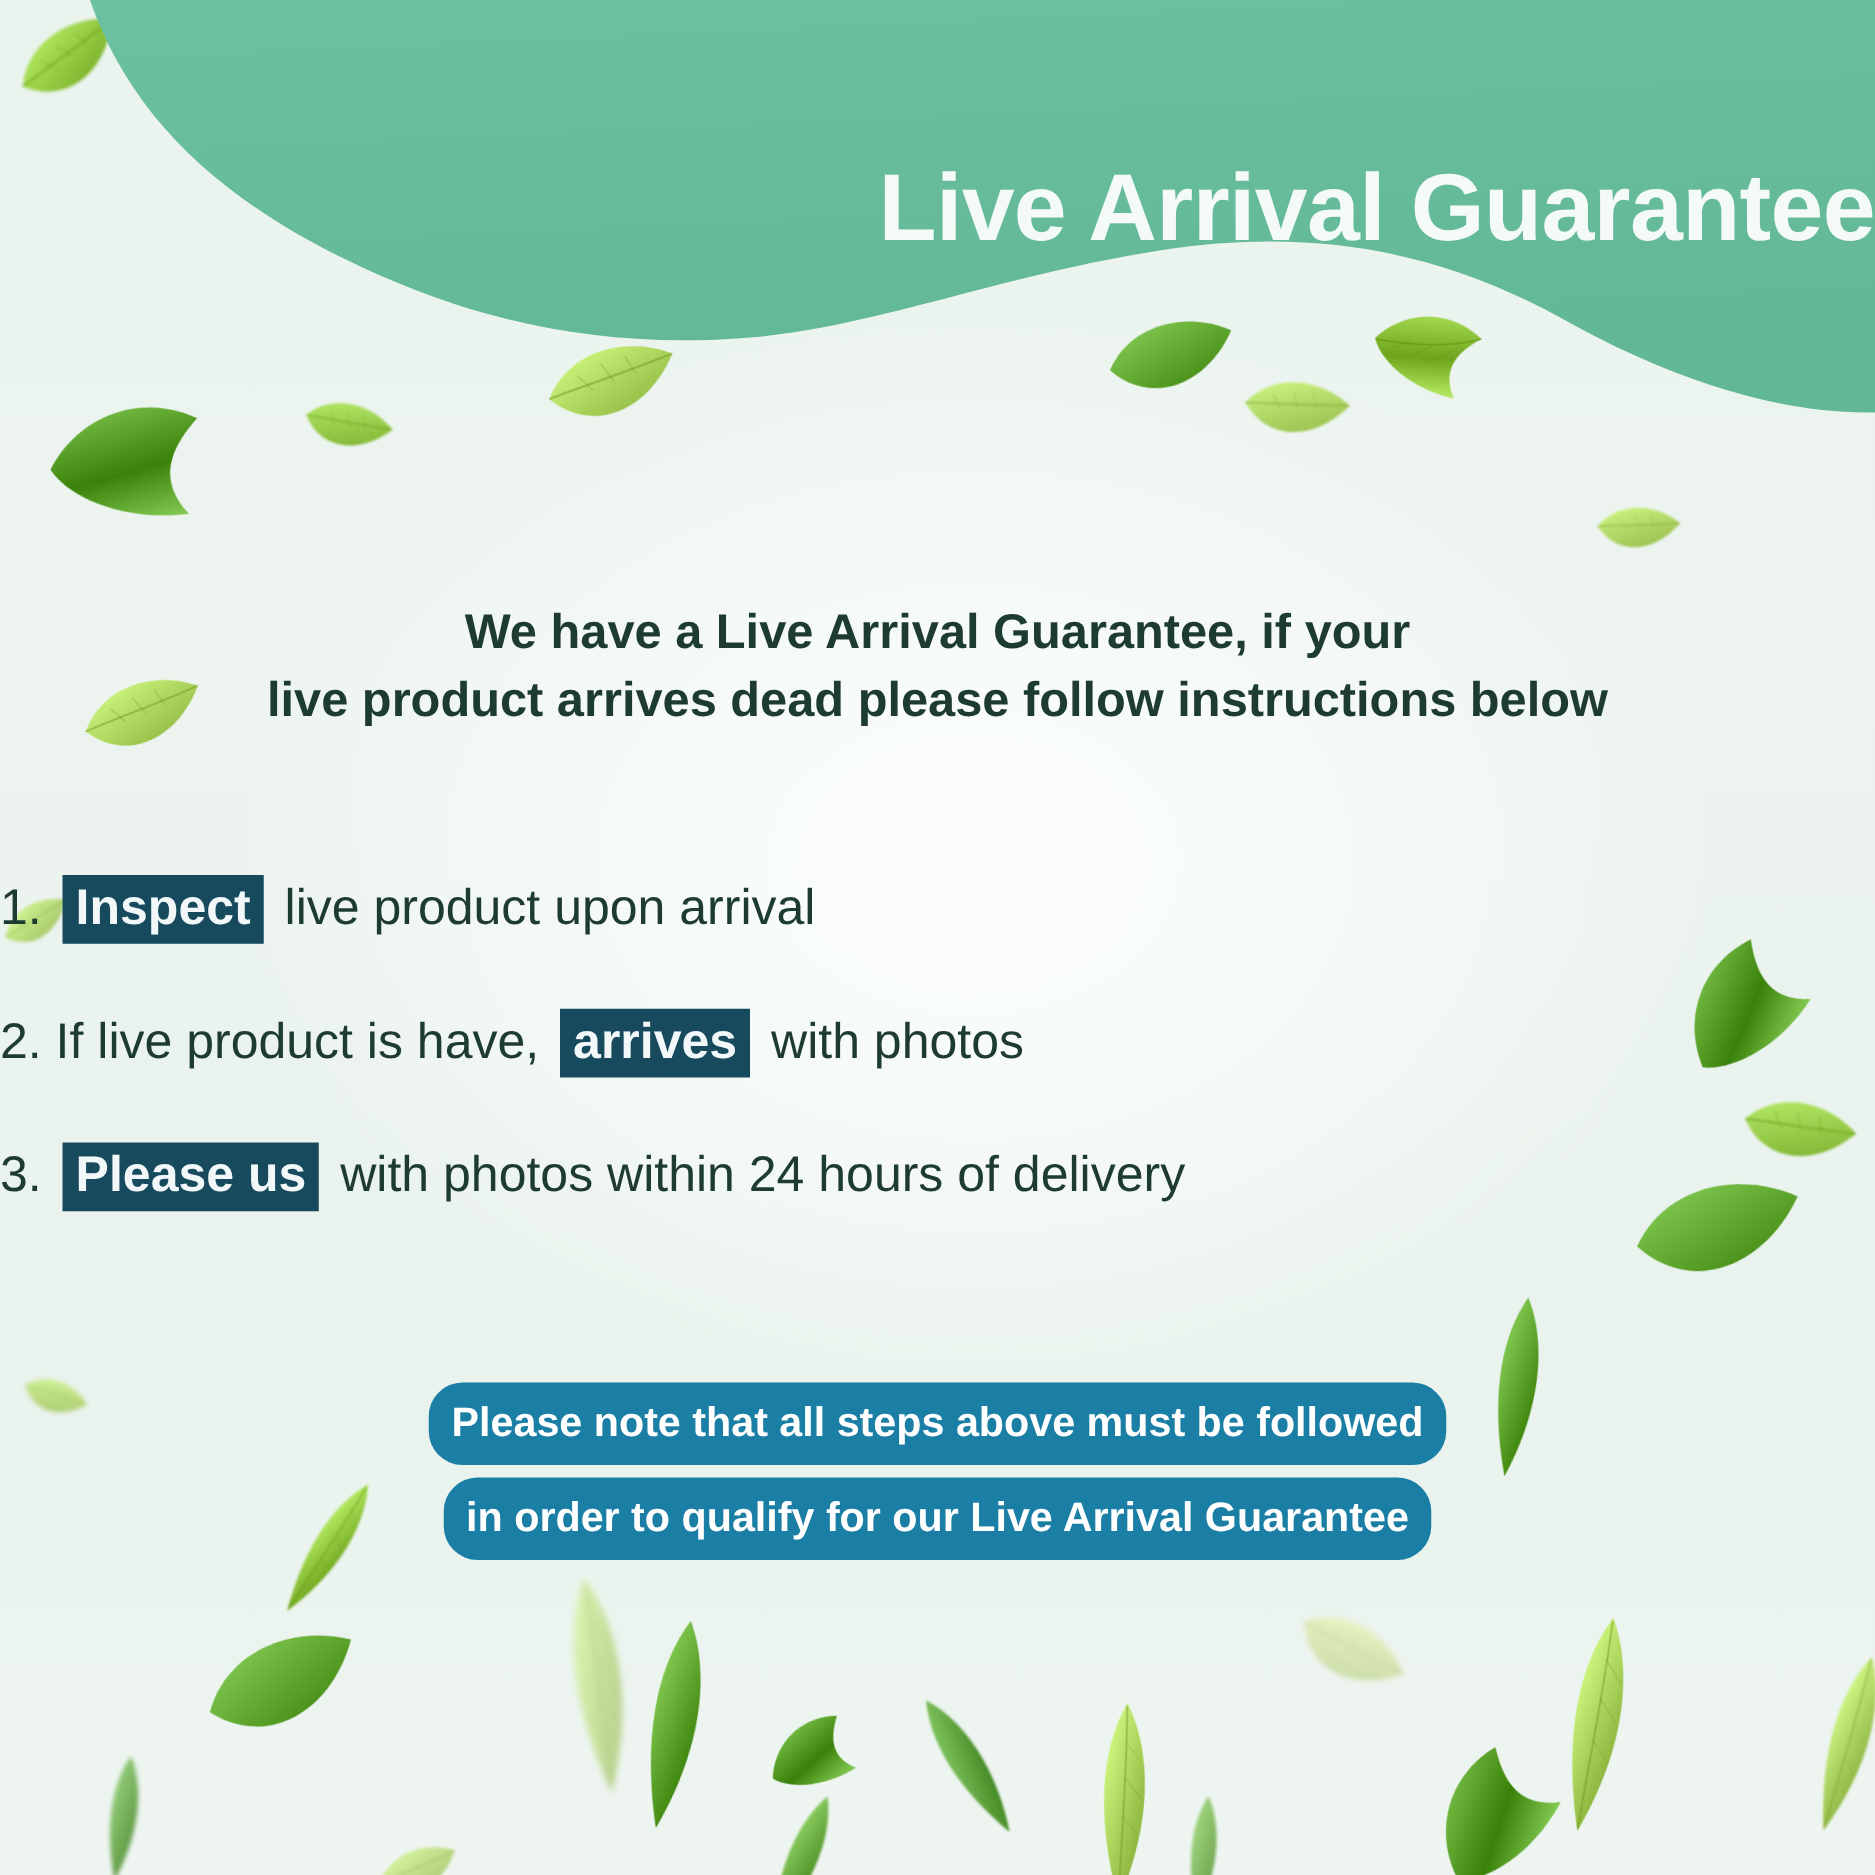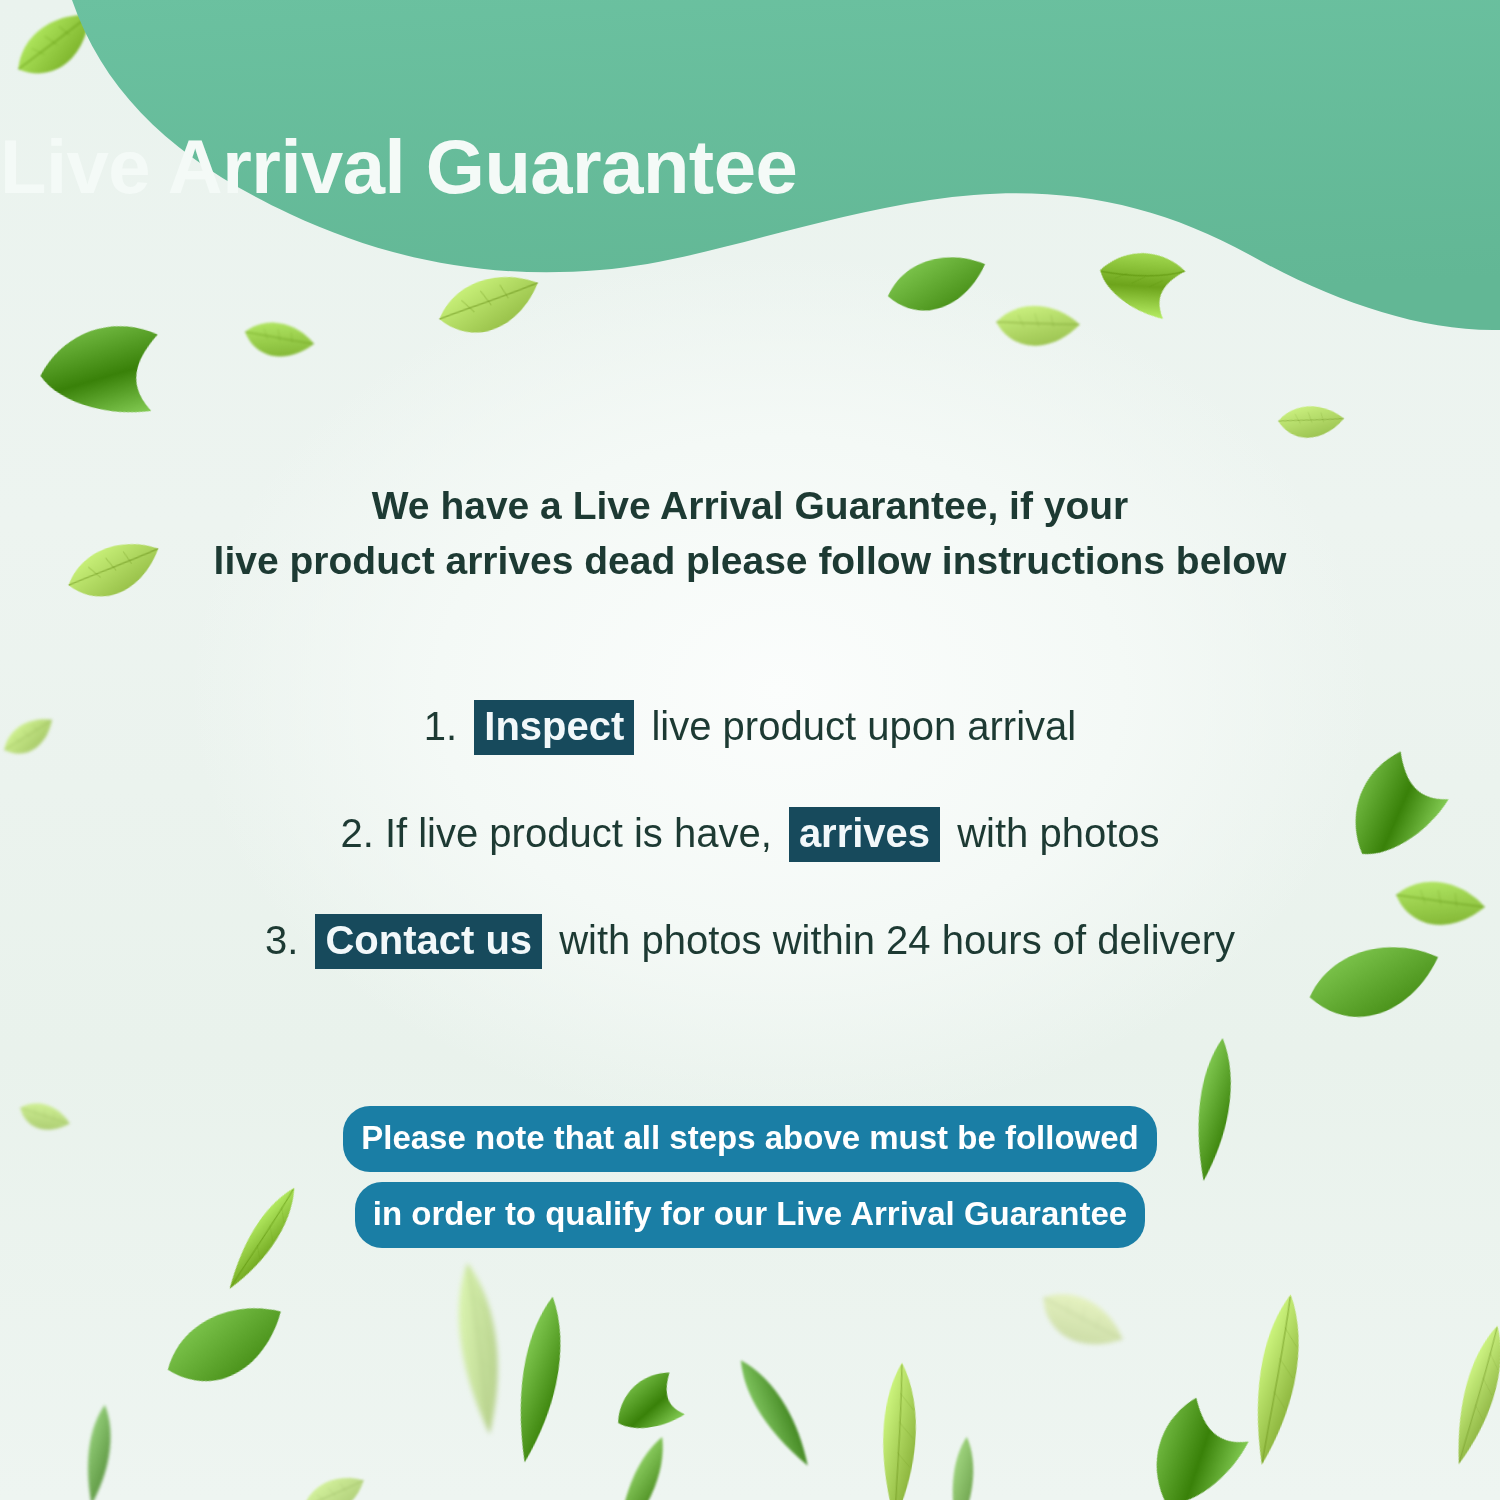--- a/index.html
+++ b/index.html
@@ -32,21 +32,21 @@
     position: absolute;
     left: 0; top: 0;
     width: 1500px; height: 520px;
     pointer-events: none;
   }
 
   .banner-title {
     position: absolute;
     left: 0; right: 0;
     top: 78px;
-    text-align: left;
+    text-align: right;
     color: #f4faf7;
     font-size: 76px;
     font-weight: 700;
     letter-spacing: -0.5px;
     line-height: 1;
     white-space: nowrap;
   }
 
   
   .intro {
@@ -61,21 +61,20 @@
     padding: 0 120px;
   }
   .intro .ln { display: block; }
 
   .steps {
     position: absolute;
     left: 0; right: 0;
     top: 700px;
   }
   .step {
-    text-align: center;
     color: #1d3a33;
     font-size: 40px;
     line-height: 1;
     white-space: nowrap;
     margin-bottom: 52px;
   }
   .step .num { font-weight: 400; }
   .step .rest { font-weight: 400; }
   .hl {
     display: inline-block;
@@ -555,21 +554,21 @@
 
     <div class="step">
       <span class="num">2.</span>
       <span class="rest">If live product is have,</span>
       <span class="hl">arrives</span>
       <span class="rest">with photos</span>
     </div>
 
     <div class="step">
       <span class="num">3.</span>
-      <span class="hl">Contact us</span>
+      <span class="hl">Please us</span>
       <span class="rest">with photos within 24 hours of delivery</span>
     </div>
 
   </div>
 
   <div class="note">
     <div><span class="note-line">Please note that all steps above must be followed</span></div>
     <div class="note-gap"></div>
     <div><span class="note-line">in order to qualify for our Live Arrival Guarantee</span></div>
   </div>

